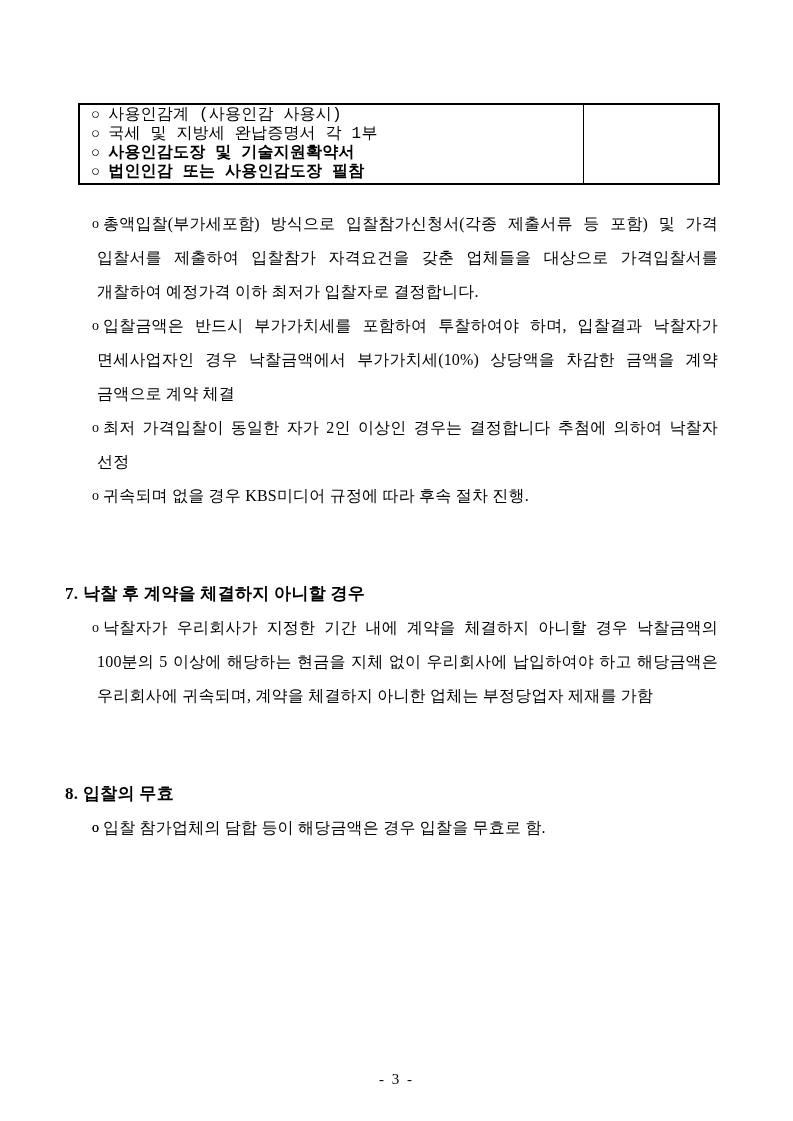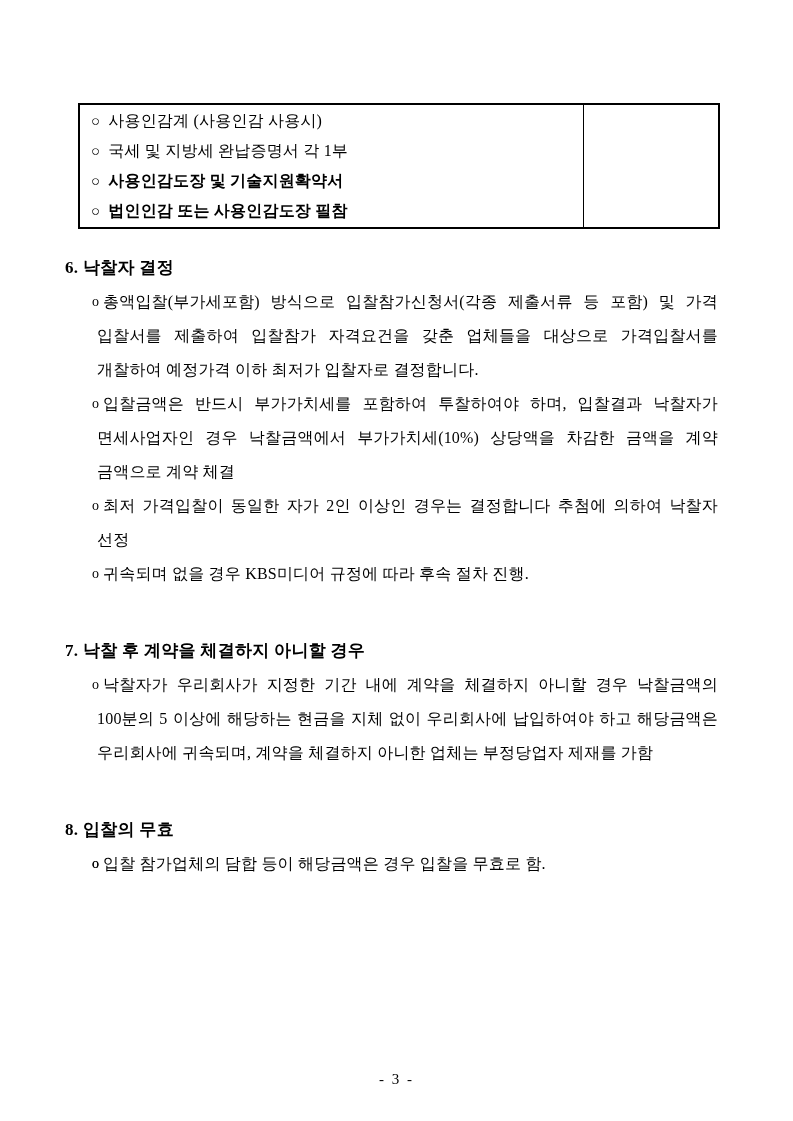--- a/index.html
+++ b/index.html
@@ -37,34 +37,35 @@
   .check-cell-left {
     width: 503px;
     box-sizing: border-box;
     padding: 1px 0 1px 11px;
   }
   .check-cell-right {
     flex: 1;
     border-left: 1.5px solid #000000;
   }
   .check-row {
-    line-height: 30px;
+    line-height: 19px;
     white-space: nowrap;
     letter-spacing: 0.2px;
+    font-family: Liberation Mono, monospace;
   }
   .check-row.bold { font-weight: 700; }
   .circle-marker {
     display: inline-block;
     margin-right: 8px;
     font-size: 15px;
   }
 
   
   #sections .doc-section:first-child { margin-top: 22px; }
-  #sections .doc-section + .doc-section { margin-top: 43px; }
+  #sections .doc-section + .doc-section { margin-top: 64px; }
   .section-title {
     font-weight: 700;
     font-size: 17px;
     line-height: 34px;
     letter-spacing: 0.3px;
   }
   .bullet-item {
     position: relative;
     padding-left: 32px;
     text-indent: 6px;
@@ -105,21 +106,20 @@
           <div class="check-row"><span class="circle-marker">○</span><span>사용인감계 (사용인감 사용시)</span></div>
           <div class="check-row"><span class="circle-marker">○</span><span>국세 및 지방세 완납증명서 각 1부</span></div>
           <div class="check-row bold"><span class="circle-marker">○</span><span>사용인감도장 및 기술지원확약서</span></div>
           <div class="check-row bold"><span class="circle-marker">○</span><span>법인인감 또는 사용인감도장 필참</span></div>
         </div>
       <div class="check-cell-right"></div>
     </div>
 
     <div id="sections">
         <section class="doc-section">
-          <div class="section-title">6. 낙찰자 결정</div>
           <div class="bullet-list">
             <div class="bullet-item"><span class="marker">o</span><span>총액입찰(부가세포함) 방식으로 입찰참가신청서(각종 제출서류 등 포함) 및 가격 입찰서를 제출하여 입찰참가 자격요건을 갖춘 업체들을 대상으로 가격입찰서를 개찰하여 예정가격 이하 최저가 입찰자로 결정합니다.</span></div>
             <div class="bullet-item"><span class="marker">o</span><span>입찰금액은 반드시 부가가치세를 포함하여 투찰하여야 하며, 입찰결과 낙찰자가 면세사업자인 경우 낙찰금액에서 부가가치세(10%) 상당액을 차감한 금액을 계약 금액으로 계약 체결</span></div>
             <div class="bullet-item"><span class="marker">o</span><span>최저 가격입찰이 동일한 자가 2인 이상인 경우는 결정합니다 추첨에 의하여 낙찰자 선정</span></div>
             <div class="bullet-item"><span class="marker">o</span><span>귀속되며 없을 경우 KBS미디어 규정에 따라 후속 절차 진행.</span></div>
           </div>
         </section>
         <section class="doc-section">
           <div class="section-title">7. 낙찰 후 계약을 체결하지 아니할 경우</div>
           <div class="bullet-list">

